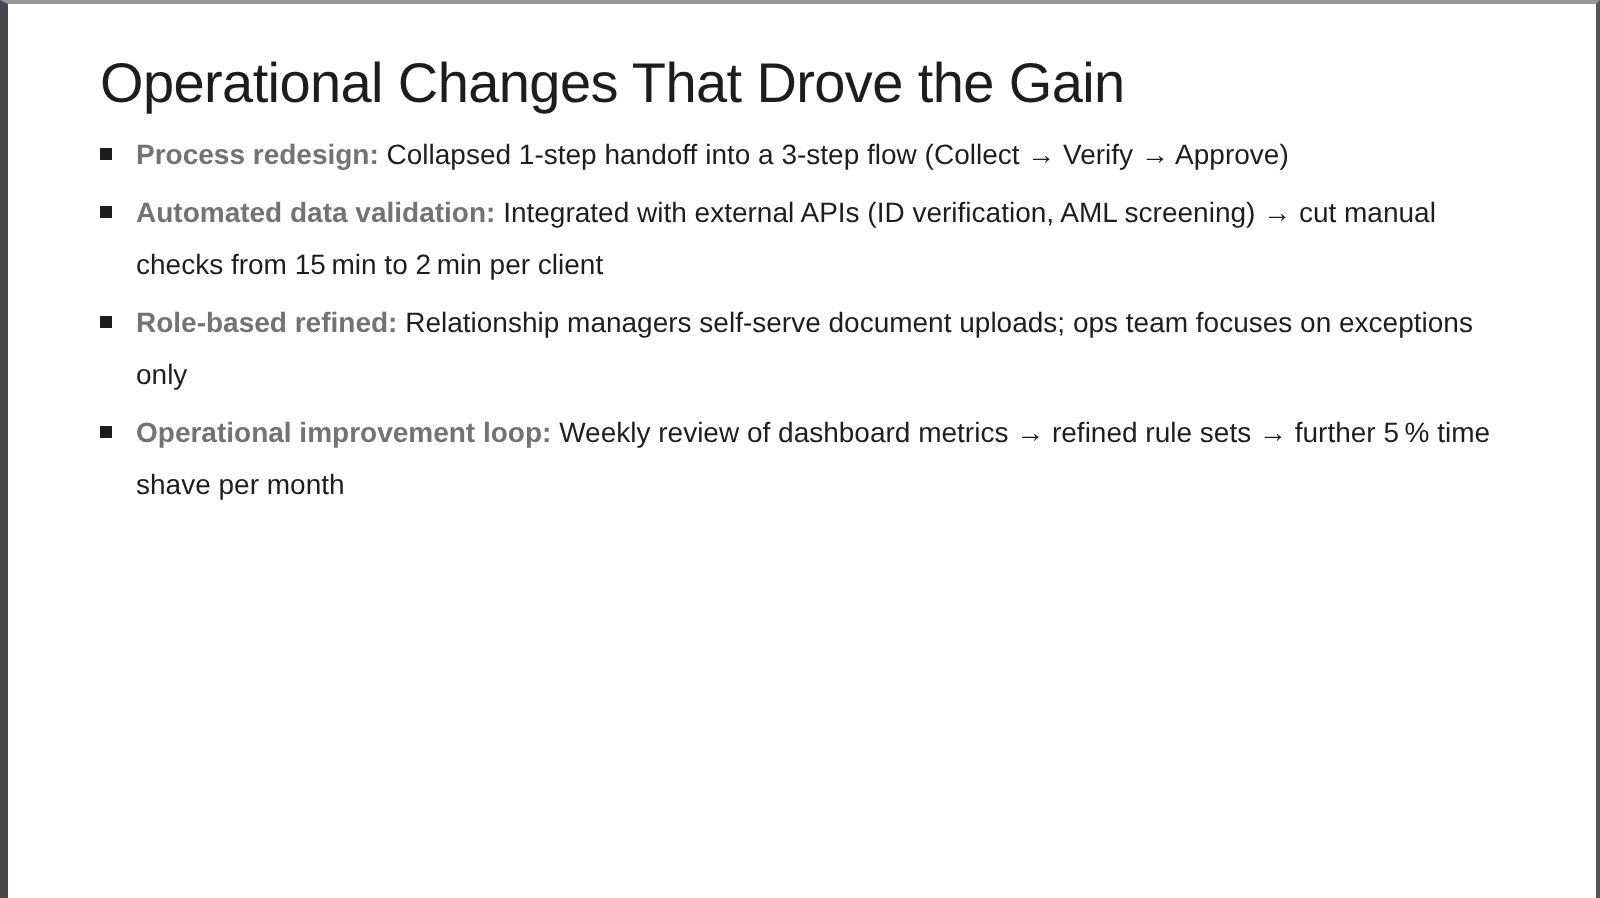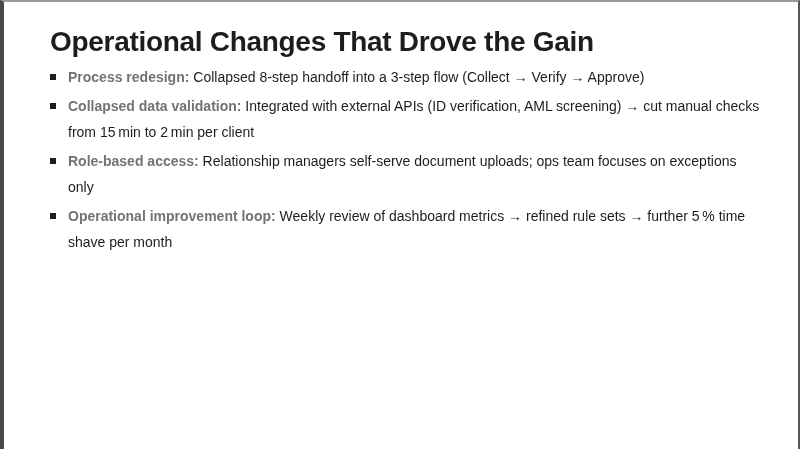--- a/index.html
+++ b/index.html
@@ -17,21 +17,21 @@
     border-top: 2px solid #98989c;
     border-left: 4px solid #48484c;
     border-right: 2px solid #55555a;
     position: relative;
   }
   .slide-content {
     padding: 23px 30px 0 46px;
   }
   .slide-title {
     font-size: 28px;
-    font-weight: 700;
+    font-weight: 400;
     color: #1d1d1f;
     letter-spacing: -0.3px;
     line-height: 34px;
     margin-bottom: 5px;
   }
   .bullet-list {
     list-style: none;
     max-width: 712px;
   }
   .bullet-item {
@@ -59,19 +59,19 @@
     font-weight: 400;
   }
 </style>
 </head>
 <body>
 
 <div class="slide-frame">
   <div class="slide-content">
     <h1 class="slide-title">Operational Changes That Drove the Gain</h1>
     <ul class="bullet-list">
-      <li class="bullet-item"><span class="bullet-marker"></span><span class="bullet-lead">Process redesign:</span><span class="bullet-text"> Collapsed 8-step handoff into a 3-step flow (Collect → Verify → Approve)</span></li>
-      <li class="bullet-item"><span class="bullet-marker"></span><span class="bullet-lead">Collapsed data validation:</span><span class="bullet-text"> Integrated with external APIs (ID verification, AML screening) → cut manual checks from 15 min to 2 min per client</span></li>
-      <li class="bullet-item"><span class="bullet-marker"></span><span class="bullet-lead">Role-based access:</span><span class="bullet-text"> Relationship managers self-serve document uploads; ops team focuses on exceptions only</span></li>
+      <li class="bullet-item"><span class="bullet-marker"></span><span class="bullet-lead">Process redesign:</span><span class="bullet-text"> Collapsed 1-step handoff into a 3-step flow (Collect → Verify → Approve)</span></li>
+      <li class="bullet-item"><span class="bullet-marker"></span><span class="bullet-lead">Automated data validation:</span><span class="bullet-text"> Integrated with external APIs (ID verification, AML screening) → cut manual checks from 15 min to 2 min per client</span></li>
+      <li class="bullet-item"><span class="bullet-marker"></span><span class="bullet-lead">Role-based refined:</span><span class="bullet-text"> Relationship managers self-serve document uploads; ops team focuses on exceptions only</span></li>
       <li class="bullet-item"><span class="bullet-marker"></span><span class="bullet-lead">Operational improvement loop:</span><span class="bullet-text"> Weekly review of dashboard metrics → refined rule sets → further 5 % time shave per month</span></li>
     </ul>
   </div>
 </div>
 
 </body></html>

